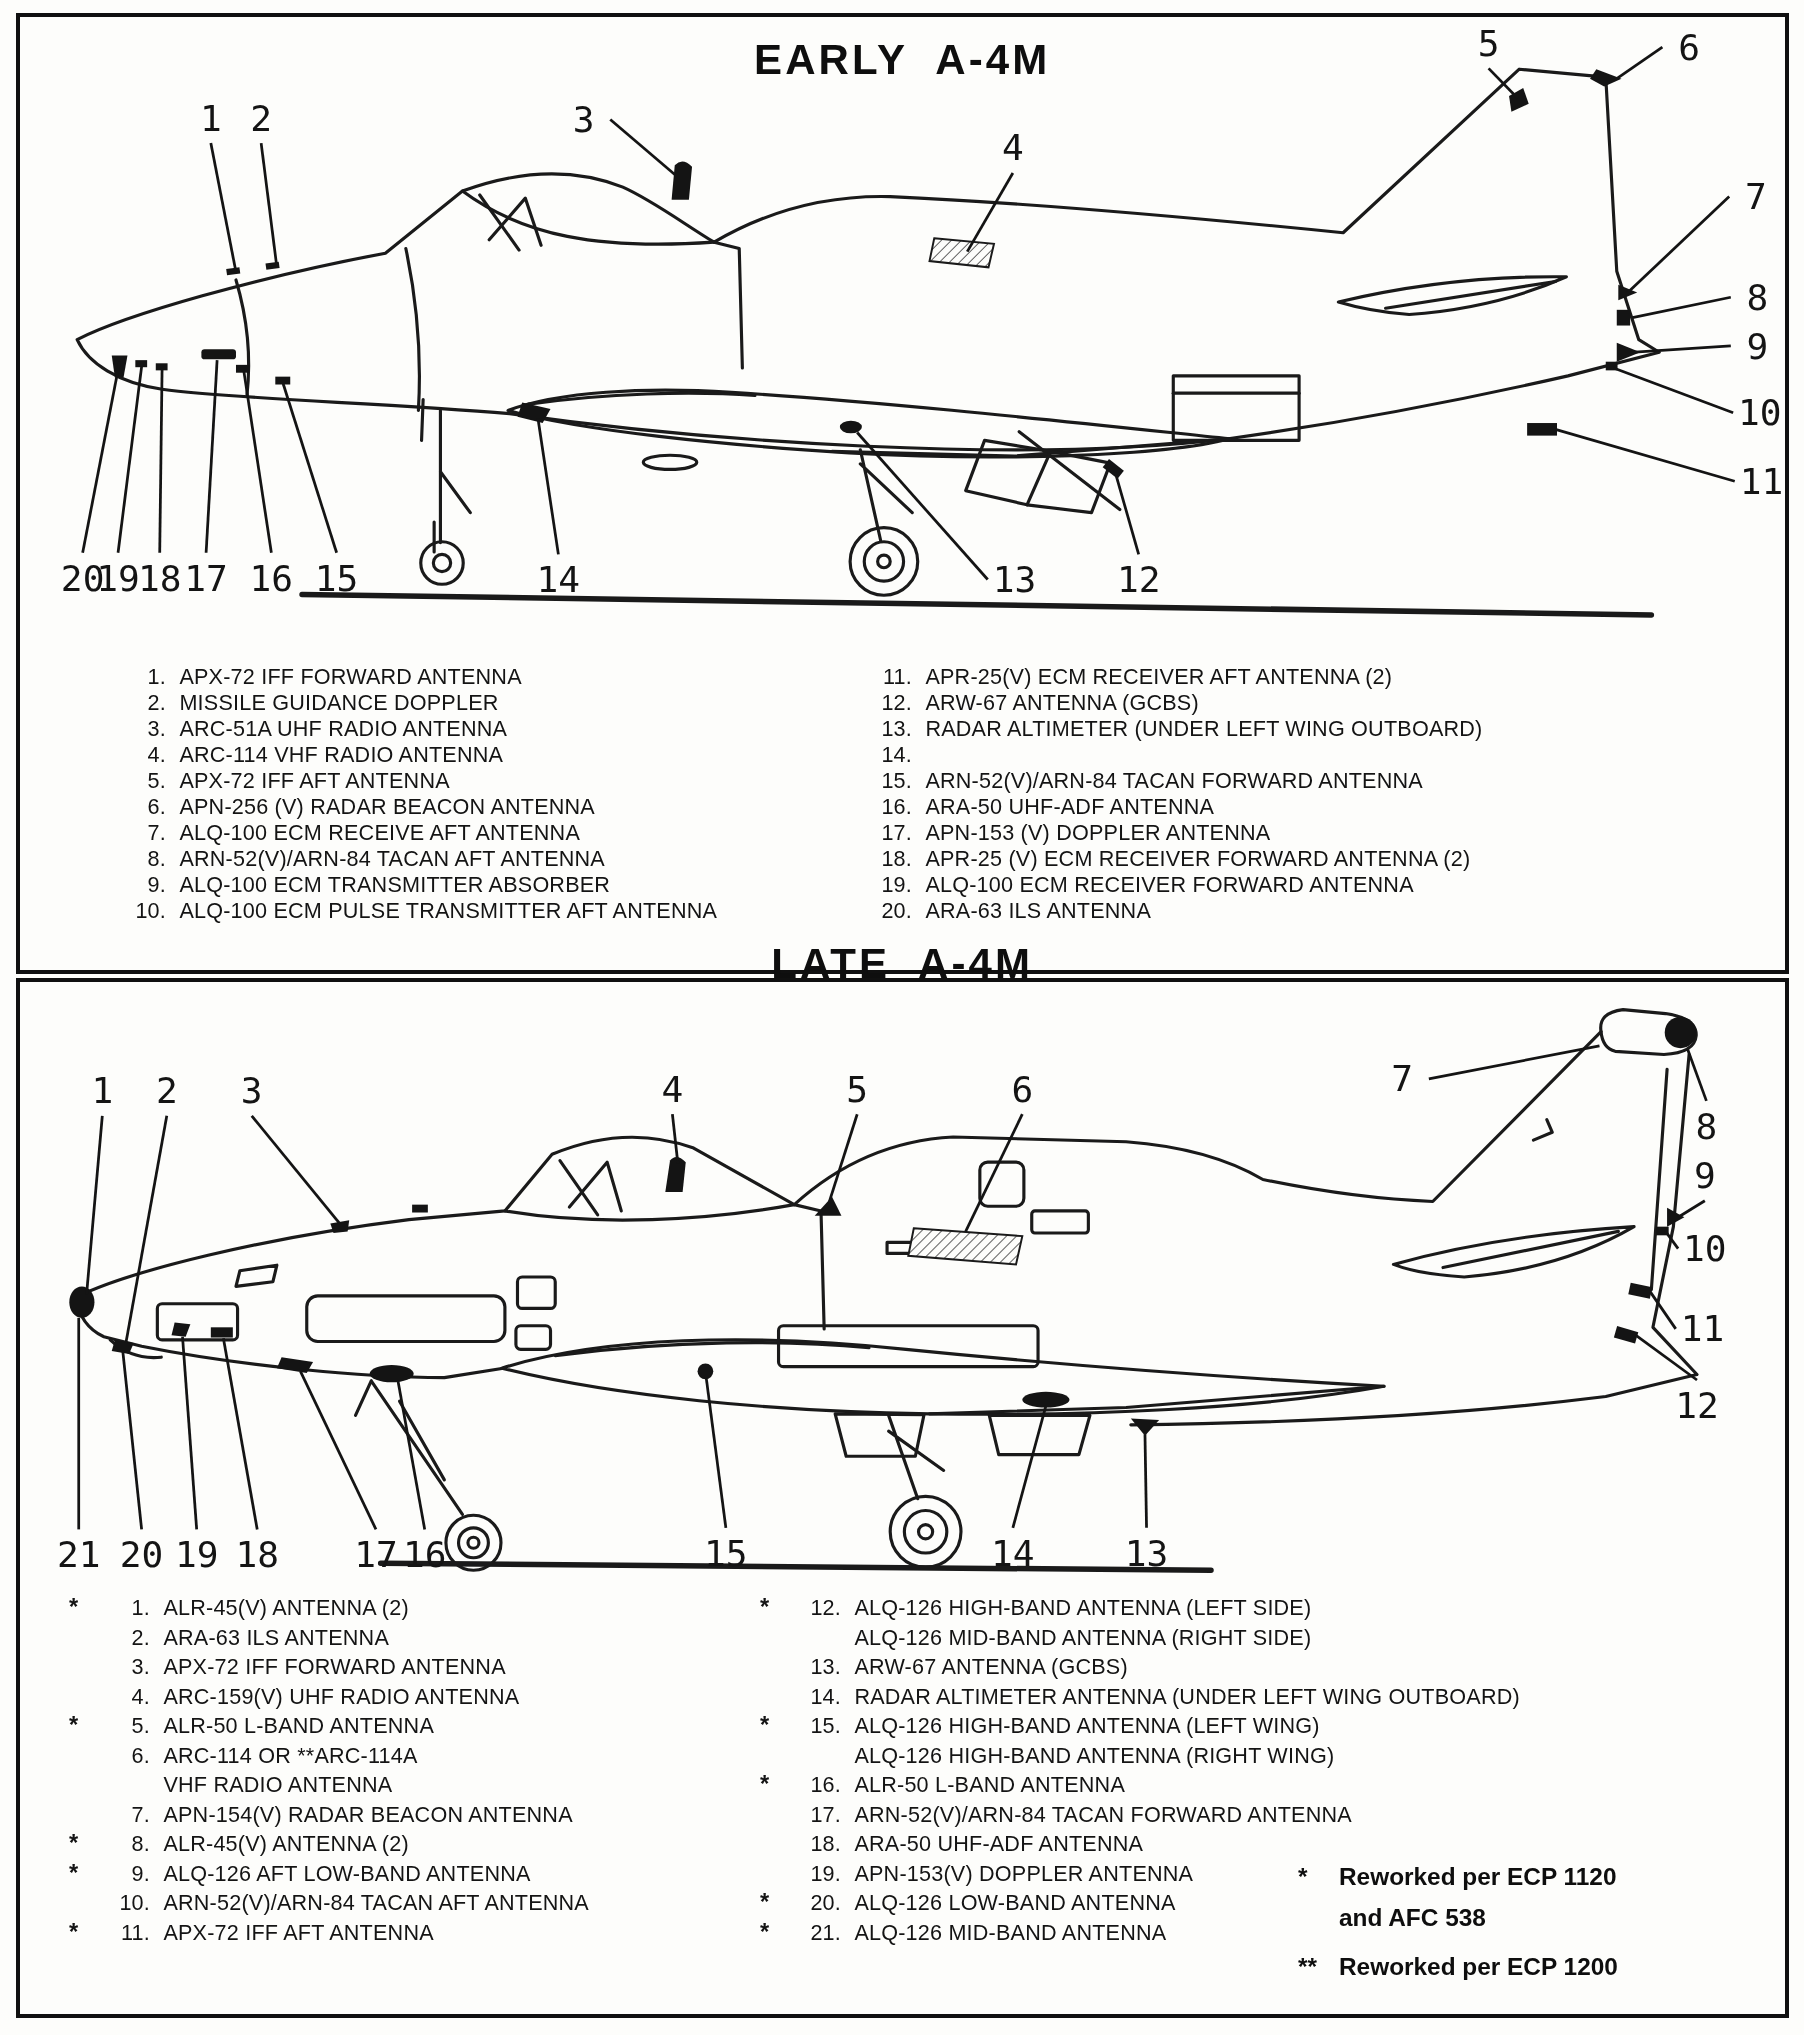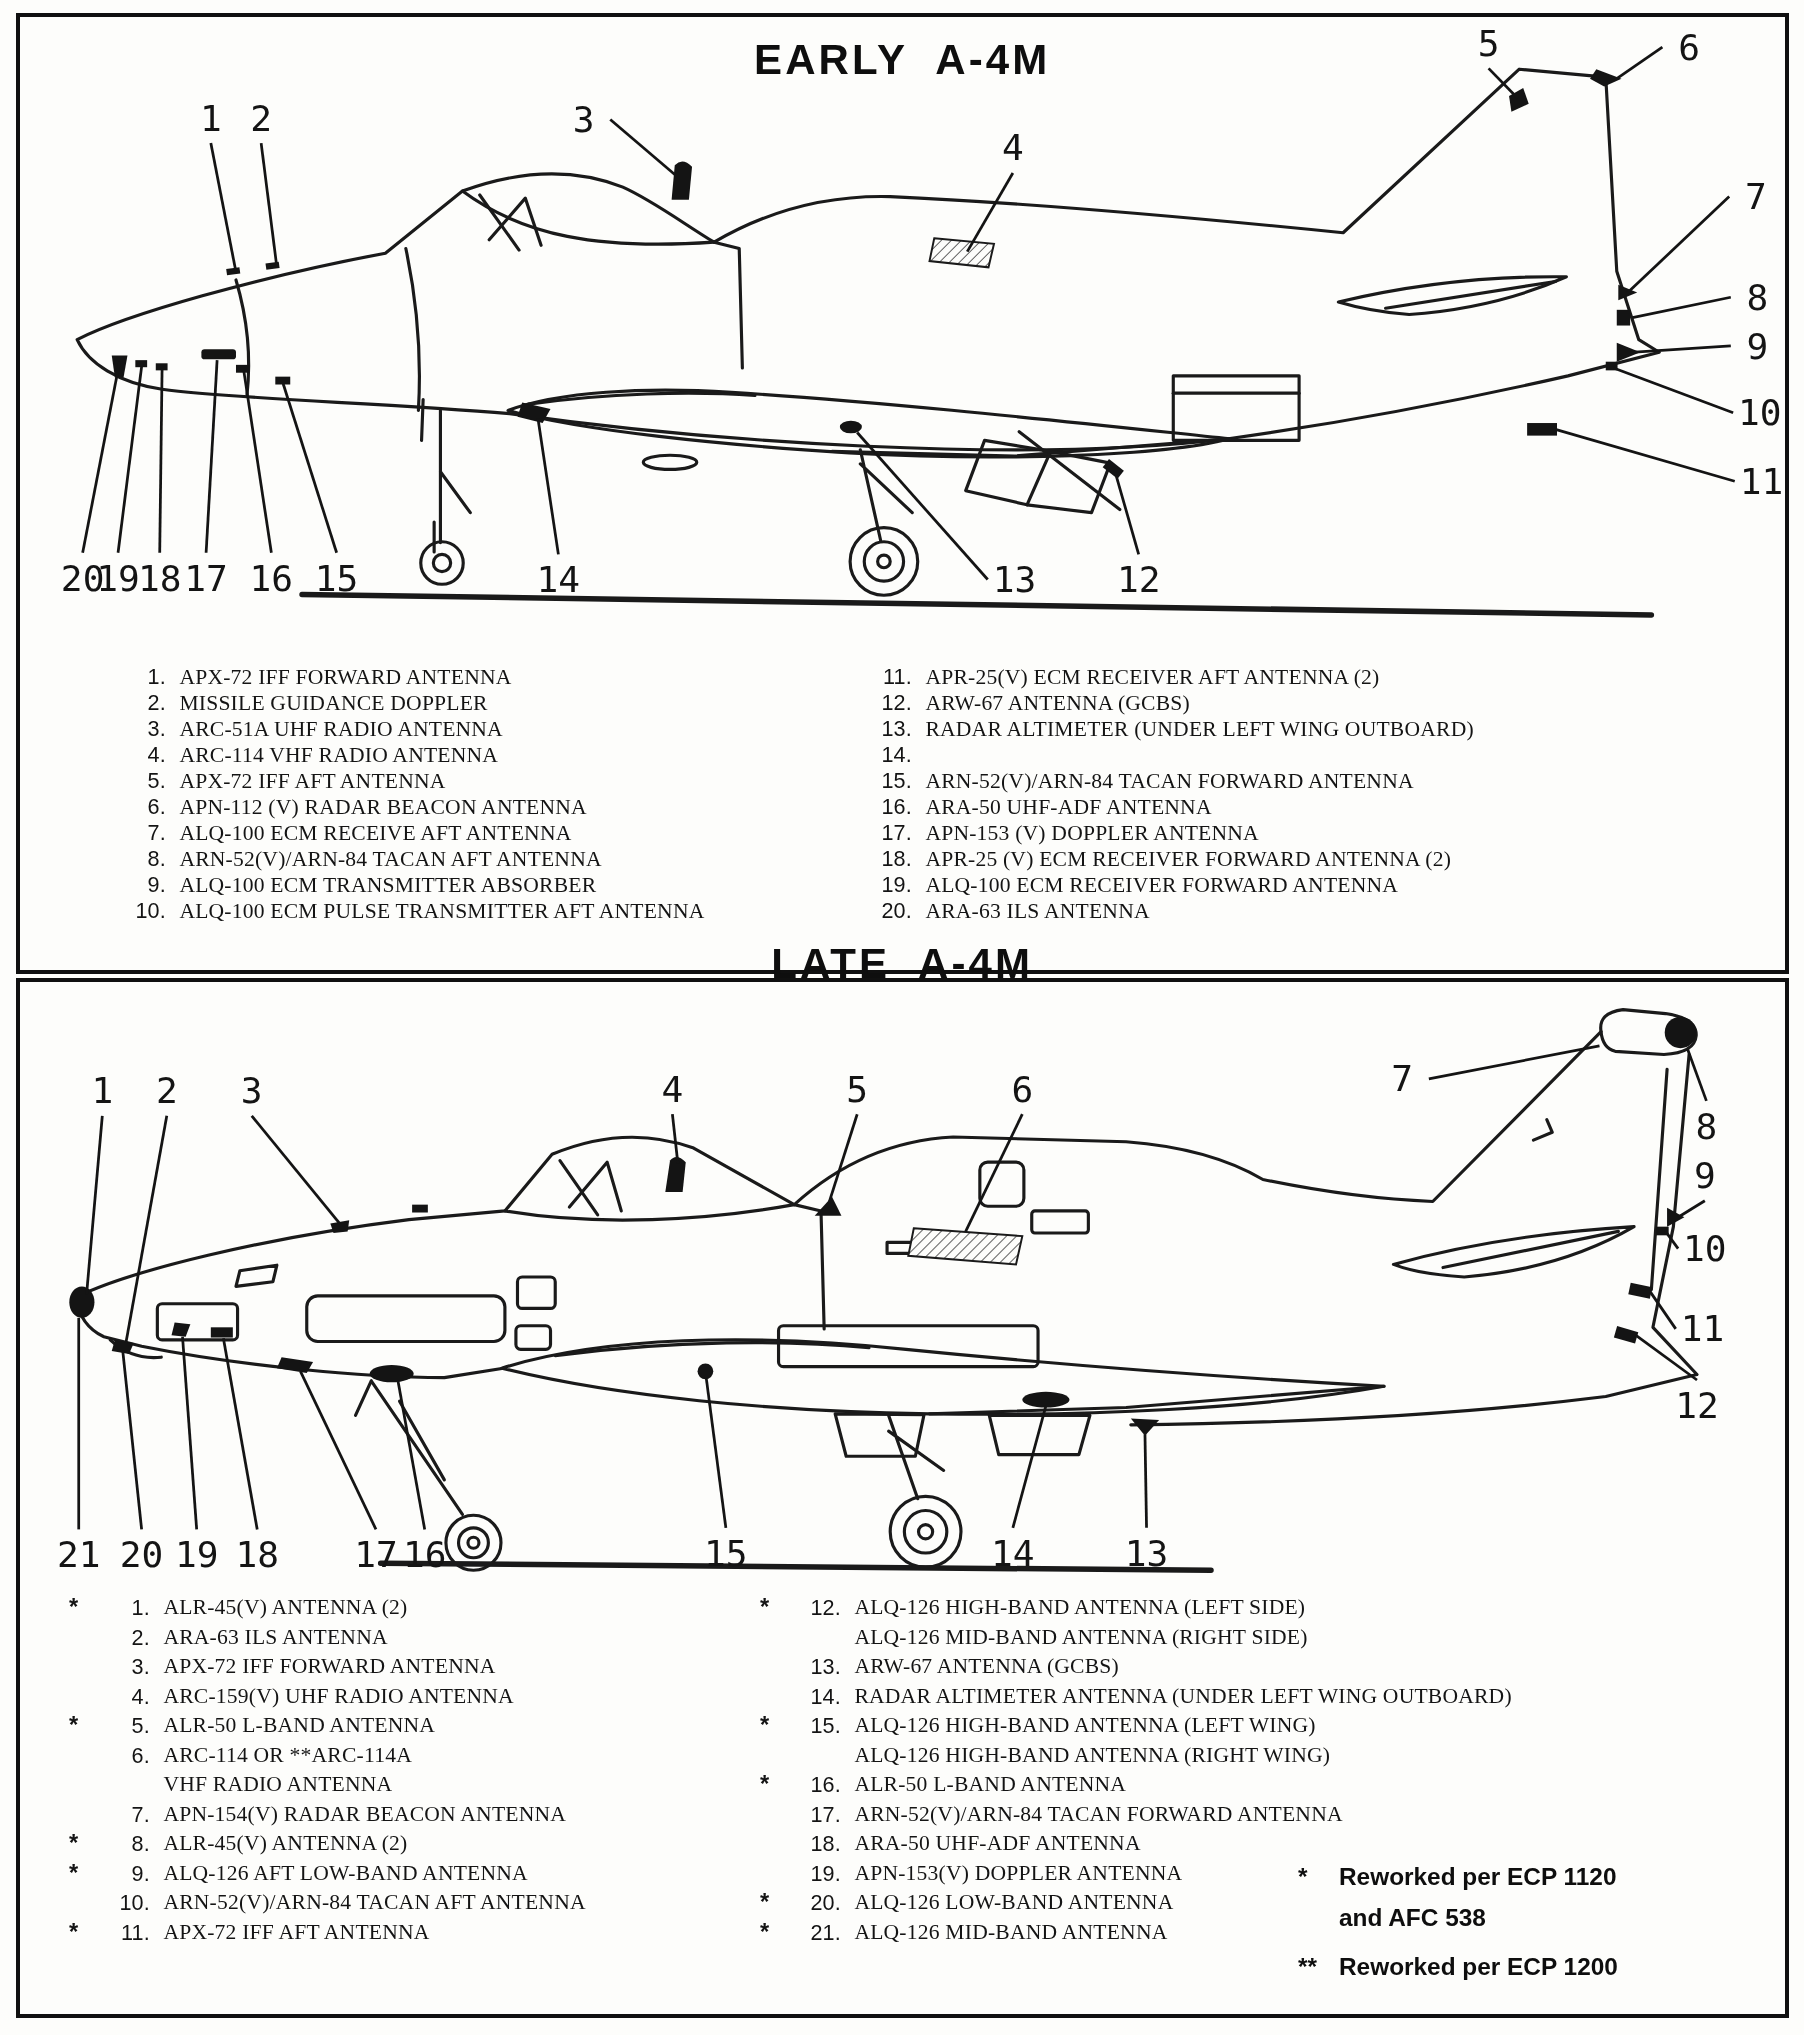--- a/index.html
+++ b/index.html
@@ -13,21 +13,21 @@
         font-family:"Liberation Sans",sans-serif;}
   #title-early{left:15.7px;top:36px;}
   #title-late{left:15.7px;top:940px;}
   #art{position:absolute;left:0;top:0;width:1804px;height:2035px;pointer-events:none;}
   .legend{position:absolute;font-size:21.6px;letter-spacing:0.2px;color:#141414;}
   .lh-early{line-height:26px;}
   .lh-late{line-height:29.5px;}
   .lgd-item{display:flex;align-items:flex-start;}
   .lgd-item .star{width:31px;flex:none;font-weight:bold;font-size:23.6px;}
   .lgd-item .num{width:50px;flex:none;text-align:right;}
-  .lgd-item .txt{margin-left:13.4px;white-space:pre-line;font-family:Liberation Serif, serif;}
+  .lgd-item .txt{margin-left:13.4px;white-space:pre-line;}
   #legend-early-left{left:116px;top:664px;}
   #legend-early-right{left:862px;top:664px;}
   #legend-late-left{left:69px;top:1593px;}
   #legend-late-right{left:760px;top:1593px;}
   .notes{position:absolute;left:1298px;top:1856px;width:488px;font-weight:bold;
          font-size:24.4px;line-height:41px;color:#0e0e0e;}
   .note-row{display:flex;align-items:flex-start;margin-bottom:7.9px;}
   .note-row .marker{width:41px;flex:none;}
   .note-row .ntxt{white-space:pre-line;}
   .callout-text{font-family:"DejaVu Sans Mono",monospace;font-size:46px;fill:#141414;}
@@ -299,21 +299,21 @@
       <div class="lgd-item">
         <span class="num">4.</span>
         <div class="txt">ARC-114 VHF RADIO ANTENNA</div>
       </div>
       <div class="lgd-item">
         <span class="num">5.</span>
         <div class="txt">APX-72 IFF AFT ANTENNA</div>
       </div>
       <div class="lgd-item">
         <span class="num">6.</span>
-        <div class="txt">APN-112 (V) RADAR BEACON ANTENNA</div>
+        <div class="txt">APN-256 (V) RADAR BEACON ANTENNA</div>
       </div>
       <div class="lgd-item">
         <span class="num">7.</span>
         <div class="txt">ALQ-100 ECM RECEIVE AFT ANTENNA</div>
       </div>
       <div class="lgd-item">
         <span class="num">8.</span>
         <div class="txt">ARN-52(V)/ARN-84 TACAN AFT ANTENNA</div>
       </div>
       <div class="lgd-item">

